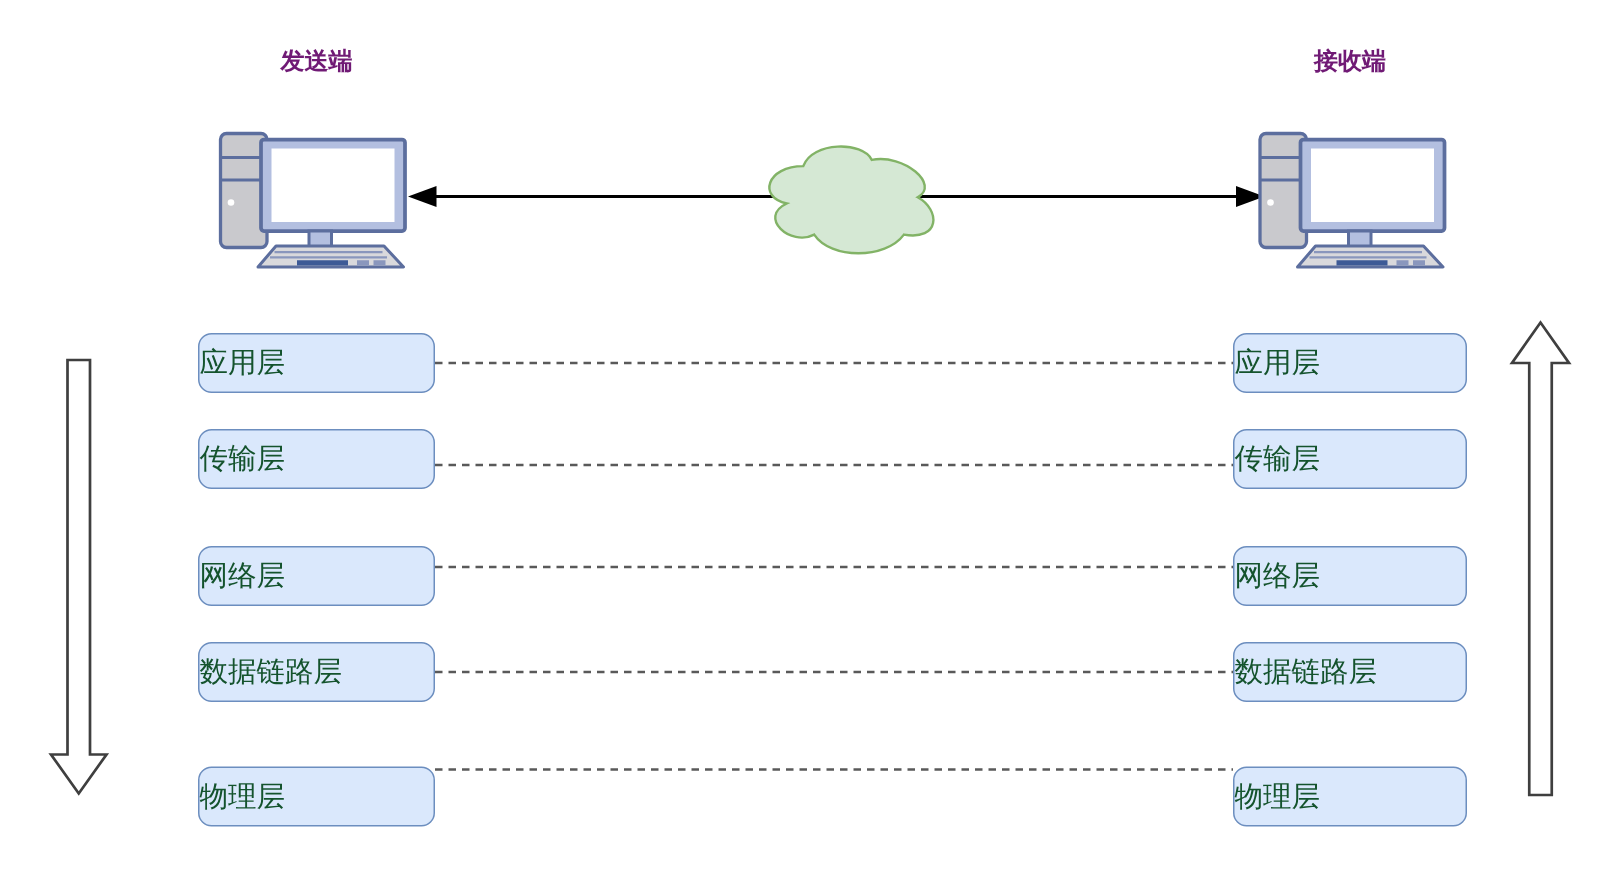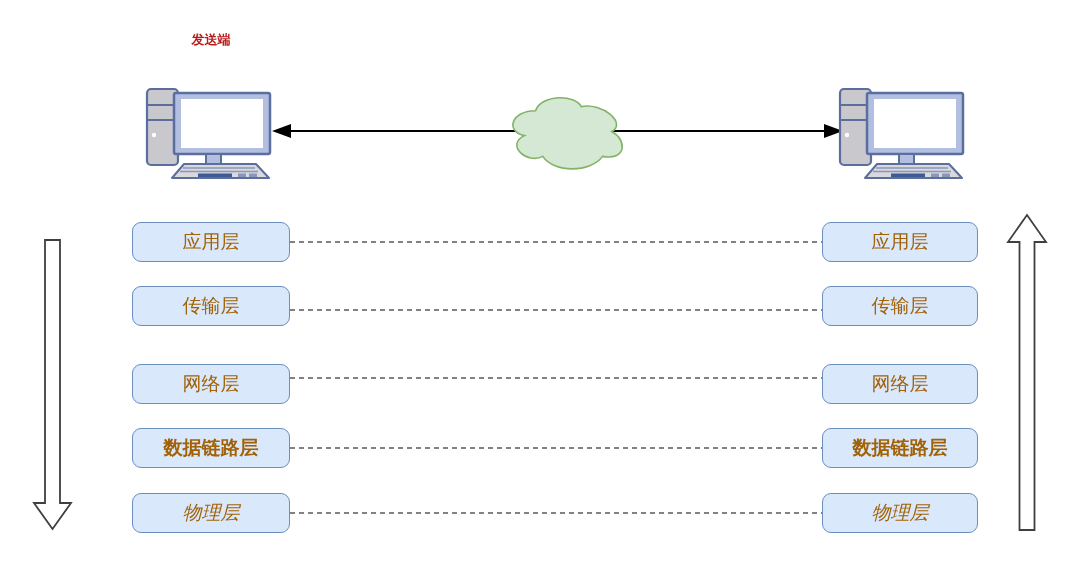--- a/index.html
+++ b/index.html
@@ -8,50 +8,49 @@
     width: 1080px;
     height: 585px;
     background: #ffffff;
     overflow: hidden;
     font-family: "Liberation Sans", sans-serif;
   }
   .bg-svg { position: absolute; left: 0; top: 0; width: 1080px; height: 585px; }
   .endpoint-label {
     position: absolute;
     top: 31px;
-    font-size: 13px;
+    font-size: 16px;
     font-weight: bold;
-    color: #b91c1c;
+    color: #701a75;
     text-align: center;
   }
   .endpoint-label.sender { left: 132px; width: 158px; }
   .endpoint-label.receiver { left: 822px; width: 156px; }
   .computer { position: absolute; width: 130px; height: 97px; }
   .computer.left  { left: 143px; top: 84px; }
   .computer.right { left: 836px; top: 84px; }
   .layer-box {
     position: absolute;
     height: 40px;
     background: #dae8fc;
     border: 1.5px solid #6c8ebf;
     border-radius: 9px;
     box-sizing: border-box;
     display: flex;
     align-items: center;
-    justify-content: center;
     font-size: 19px;
-    color: #a16207;
+    color: #14532d;
   }
   .layer-box.left  { left: 132px; width: 158px; }
   .layer-box.right { left: 822px; width: 156px; }
   .r1 { top: 222px; }
   .r2 { top: 286px; }
   .r3 { top: 364px; }
-  .r4 { top: 428px; font-weight: bold; }
-  .r5 { top: 493px; font-style: italic; }
+  .r4 { top: 428px; }
+  .r5 { top: 511px; }
   .connector { stroke: #595959; stroke-width: 1.6; stroke-dasharray: 5 4; }
   .flow-arrow { fill: #ffffff; stroke: #3f3f3f; stroke-width: 1.8; stroke-linejoin: miter; }
   .pc-stroke { stroke: #5c6e9e; }
 </style>
 </head>
 <body>
 
 <div class="canvas">
 
   <svg class="bg-svg" viewBox="0 0 1080 585" xmlns="http://www.w3.org/2000/svg">
@@ -75,20 +74,21 @@
     <polygon class="flow-arrow" points="1019.5,530 1019.5,242 1008,242 1027,215 1046,242 1034.5,242 1034.5,530"></polygon>
 
     <line class="connector" x1="290" y1="242" x2="822" y2="242"></line>
     <line class="connector" x1="290" y1="310" x2="822" y2="310"></line>
     <line class="connector" x1="290" y1="378" x2="822" y2="378"></line>
     <line class="connector" x1="290" y1="448" x2="822" y2="448"></line>
     <line class="connector" x1="290" y1="513" x2="822" y2="513"></line>
   </svg>
 
   <div class="endpoint-label sender">发送端</div>
+  <div class="endpoint-label receiver">接收端</div>
 
   <svg class="computer left" viewBox="0 0 130 97" xmlns="http://www.w3.org/2000/svg">
     <g class="pc-stroke" stroke="#5c6e9e">
       <rect x="4" y="5" width="31" height="76" rx="4" fill="#c9c9cd" stroke-width="2.2"></rect>
       <line x1="4" y1="21" x2="35" y2="21" stroke-width="2"></line>
       <line x1="4" y1="36" x2="35" y2="36" stroke-width="2"></line>
       <circle cx="11" cy="51" r="2.2" fill="#ffffff" stroke="none"></circle>
       <rect x="31" y="9" width="96" height="61" rx="2" fill="#b3bfe0" stroke-width="2.5"></rect>
       <rect x="38" y="15" width="82" height="49" fill="#ffffff" stroke="none"></rect>
       <rect x="63" y="70" width="15" height="11" fill="#b3bfe0" stroke-width="2"></rect>

